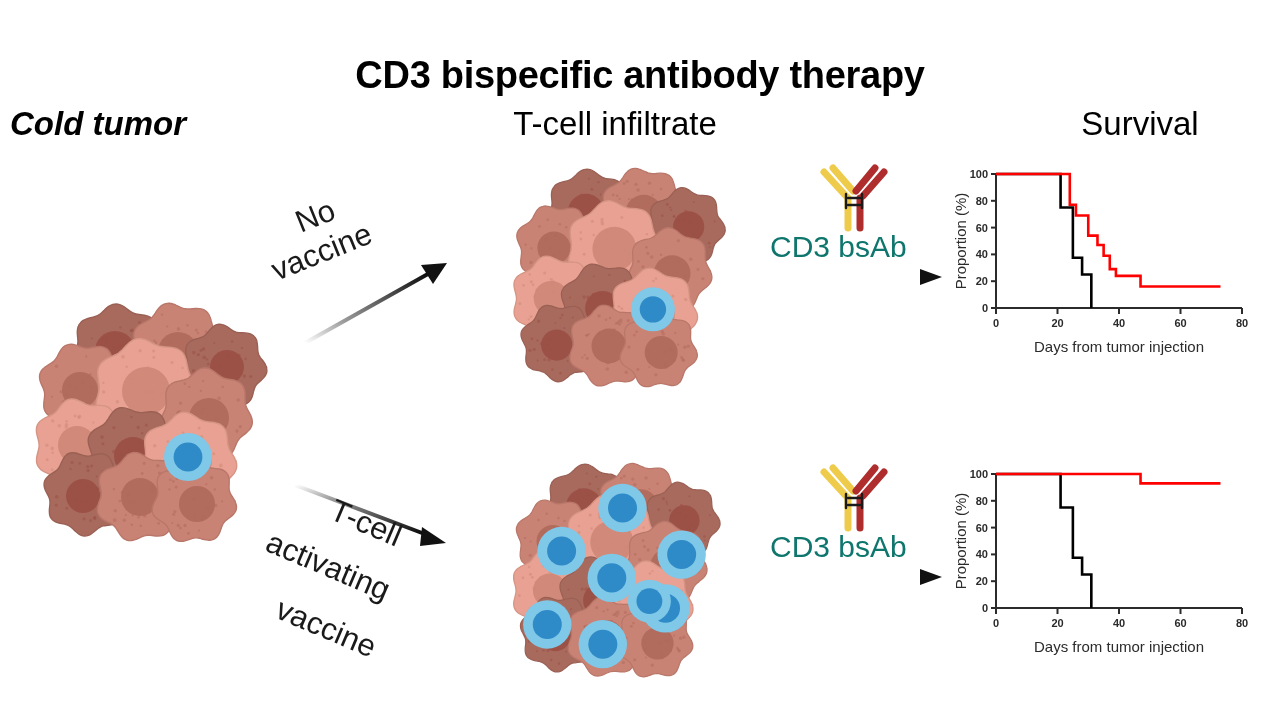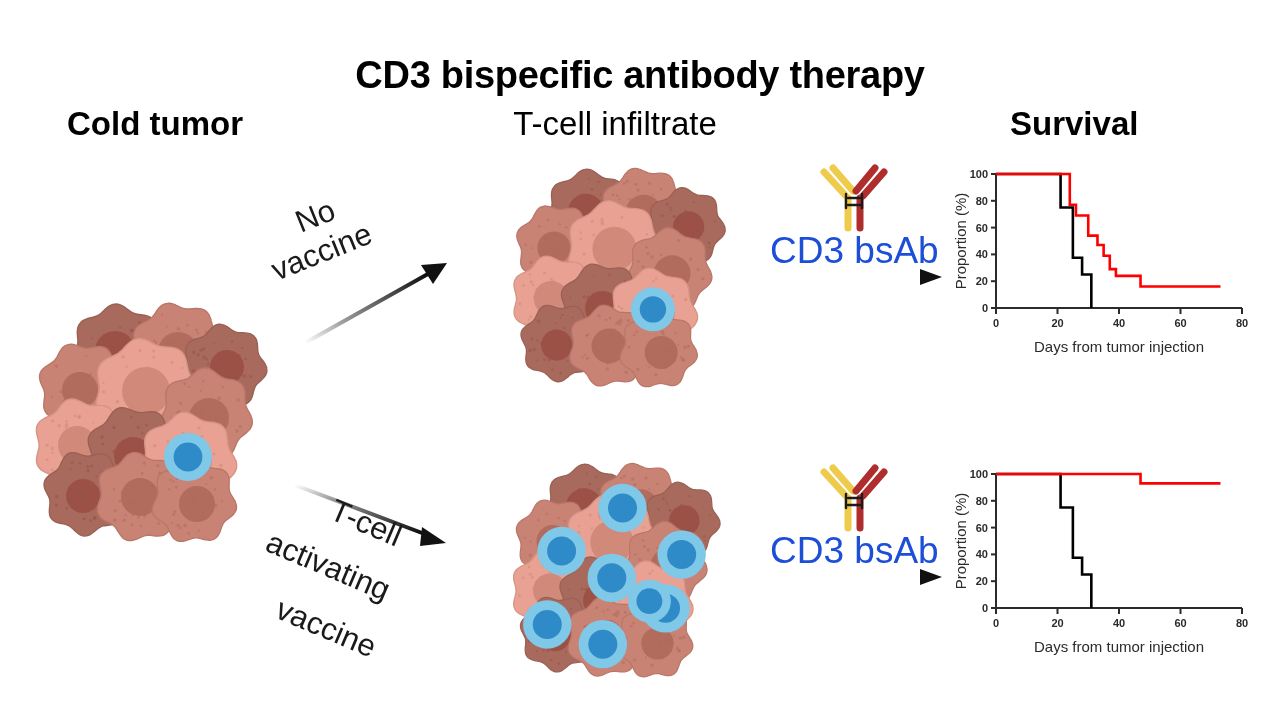--- a/index.html
+++ b/index.html
@@ -4,39 +4,39 @@
 <style>
   html,body{margin:0;padding:0;background:#fff;}
   body{width:1280px;height:711px;position:relative;overflow:hidden;
        font-family:"Liberation Sans",sans-serif;color:#000;}
 
   .abs{position:absolute;}
 
   
   #main-title{left:0;top:54px;width:1280px;text-align:center;
       font-size:38px;font-weight:bold;letter-spacing:-.3px;}
-  #h-cold{left:10px;top:105px;width:290px;text-align:center;
-      font-size:33px;font-weight:bold;}
+  #h-cold{left:10px;top:105px;width:290px;text-align:left;
+      font-size:33px;font-weight:bold;font-style:italic;}
   #h-infil{left:440px;top:105px;width:350px;text-align:center;
       font-size:33px;font-weight:normal;}
-  #h-surv{left:1010px;top:105px;width:260px;text-align:left;
-      font-size:33px;font-weight:bold;}
+  #h-surv{left:1010px;top:105px;width:260px;text-align:center;
+      font-size:33px;font-weight:normal;}
 
   
   .cluster{position:absolute;}
   .cluster svg{display:block;overflow:visible;}
 
   
   .arrow-block{position:absolute;}
   .arrow-label{position:absolute;font-size:31px;line-height:1.02;
       white-space:pre;color:#1a1a1a;}
 
   
   .bsab{position:absolute;}
-  .bsab-text{position:absolute;font-size:37px;color:#1d4ed8;white-space:nowrap;}
+  .bsab-text{position:absolute;font-size:30px;color:#0f766e;white-space:nowrap;}
 
   
   .chart{position:absolute;}
   .chart svg{display:block;}
   .tick-lbl{font-family:"Liberation Sans",sans-serif;font-size:11px;fill:#2b2b2b;font-weight:bold;}
   .ax-lbl{font-family:"Liberation Sans",sans-serif;font-size:15px;fill:#2b2b2b;}
 </style>
 </head>
 <body>
 

